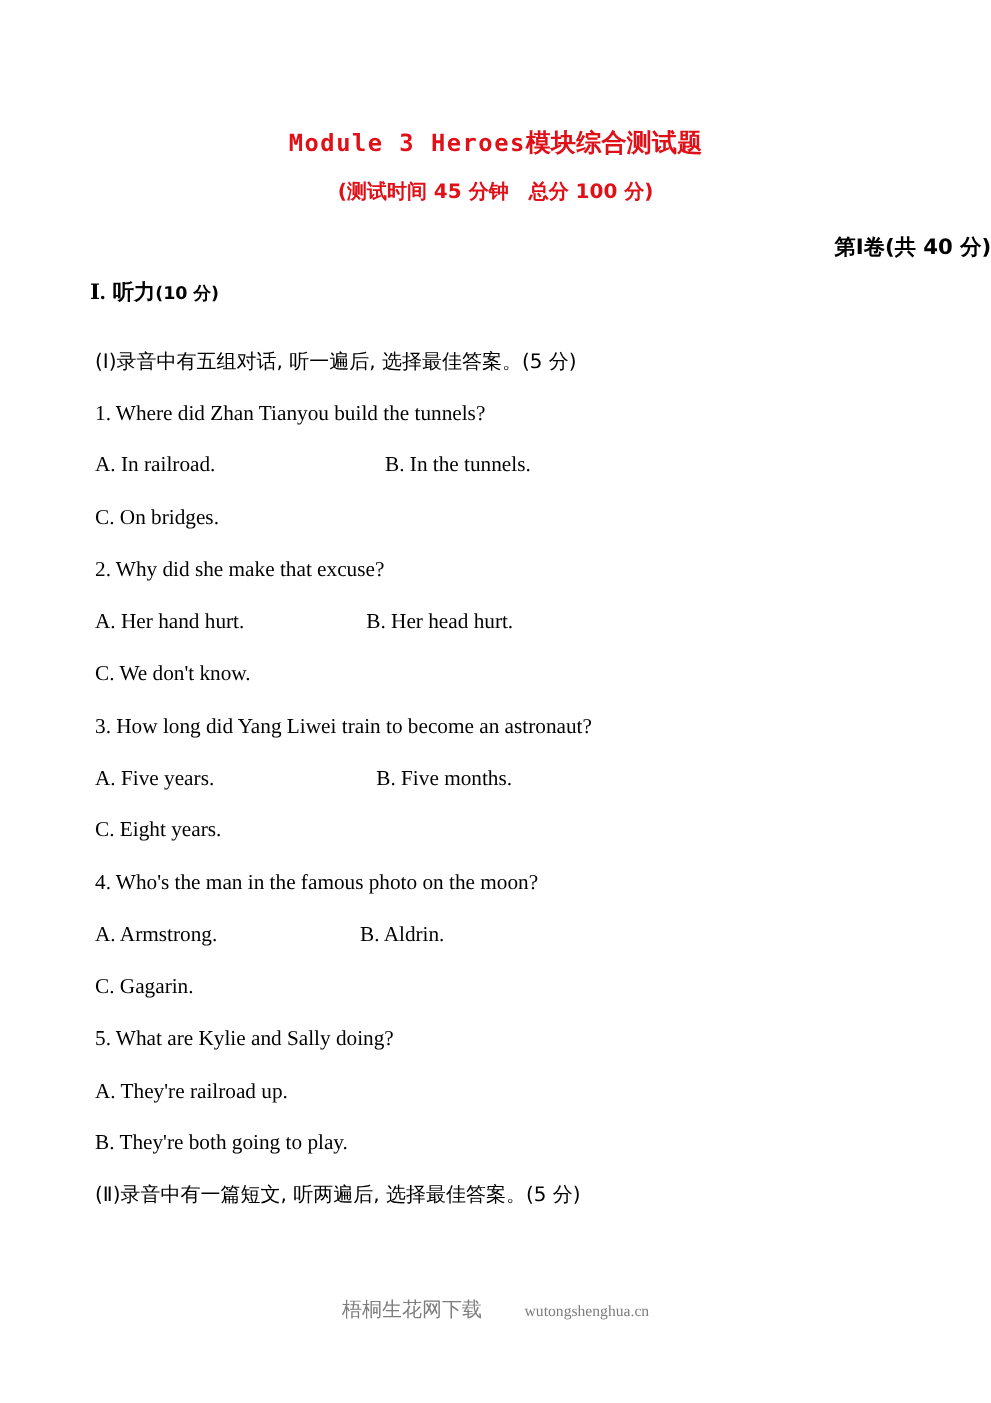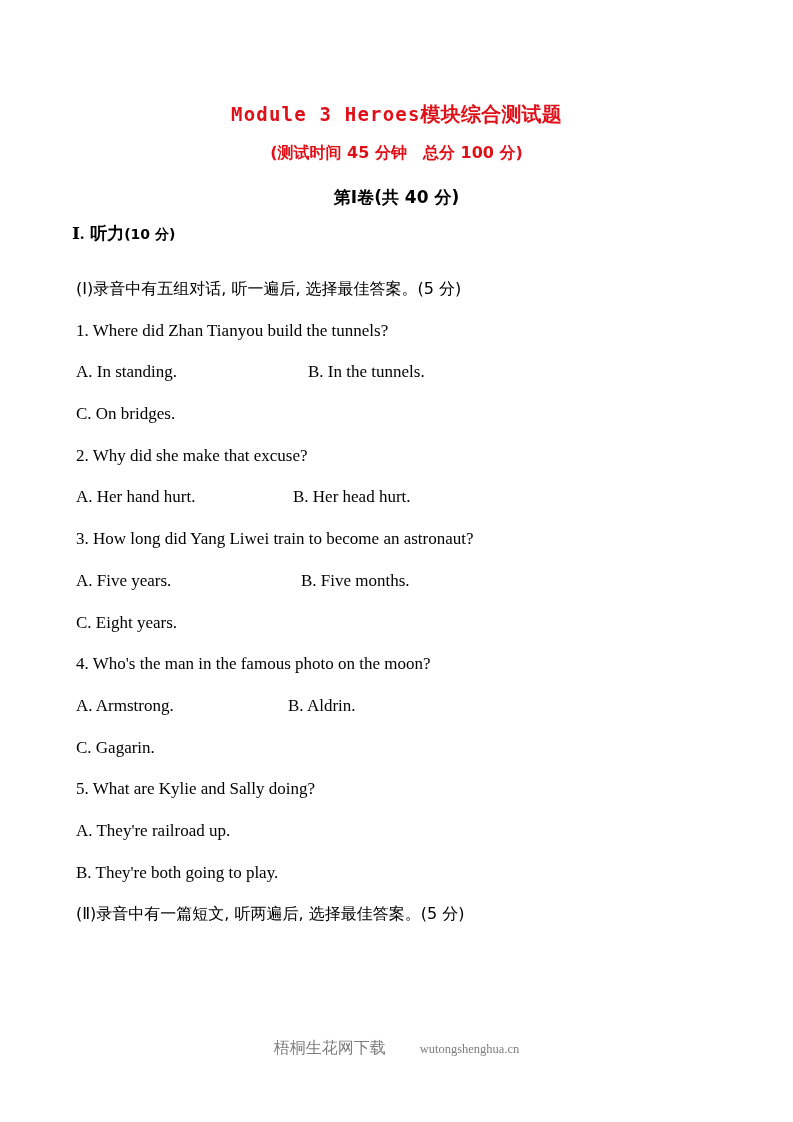--- a/index.html
+++ b/index.html
@@ -53,21 +53,21 @@
     font-weight: bold;
     color: #e01018;
     white-space: nowrap;
   }
 
   .paper-heading {
     position: absolute;
     top: 186px;
     left: 0;
     width: 793px;
-    text-align: center;
+    text-align: right;
     font-family: "DejaVu Sans", "Liberation Sans", sans-serif;
     font-size: 17px;
     font-weight: bold;
     color: #000000;
     white-space: nowrap;
   }
 
   
   .section-heading {
     position: absolute;
@@ -153,30 +153,31 @@
   <div class="section-heading">
     <span class="roman">Ⅰ</span><span class="roman">.</span>&nbsp;<span>听力</span><span class="small-paren">(10 分)</span>
   </div>
 
   <div class="body-flow">
 
     <div class="line cjk">(Ⅰ)录音中有五组对话, 听一遍后, 选择最佳答案。(5 分)</div>
 
     <div class="line">1. Where did Zhan Tianyou build the tunnels?</div>
     <div class="line opt-row">
-      <span class="opt-a">A. In standing.</span>
+      <span class="opt-a">A. In railroad.</span>
       <span class="opt-b" style="left: 232px;">B. In the tunnels.</span>
     </div>
     <div class="line">C. On bridges.</div>
 
     <div class="line">2. Why did she make that excuse?</div>
     <div class="line opt-row">
       <span class="opt-a">A. Her hand hurt.</span>
       <span class="opt-b" style="left: 217px;">B. Her head hurt.</span>
     </div>
+    <div class="line">C. We don't know.</div>
 
     <div class="line">3. How long did Yang Liwei train to become an astronaut?</div>
     <div class="line opt-row">
       <span class="opt-a">A. Five years.</span>
       <span class="opt-b" style="left: 225px;">B. Five months.</span>
     </div>
     <div class="line">C. Eight years.</div>
 
     <div class="line">4. Who's the man in the famous photo on the moon?</div>
     <div class="line opt-row">

